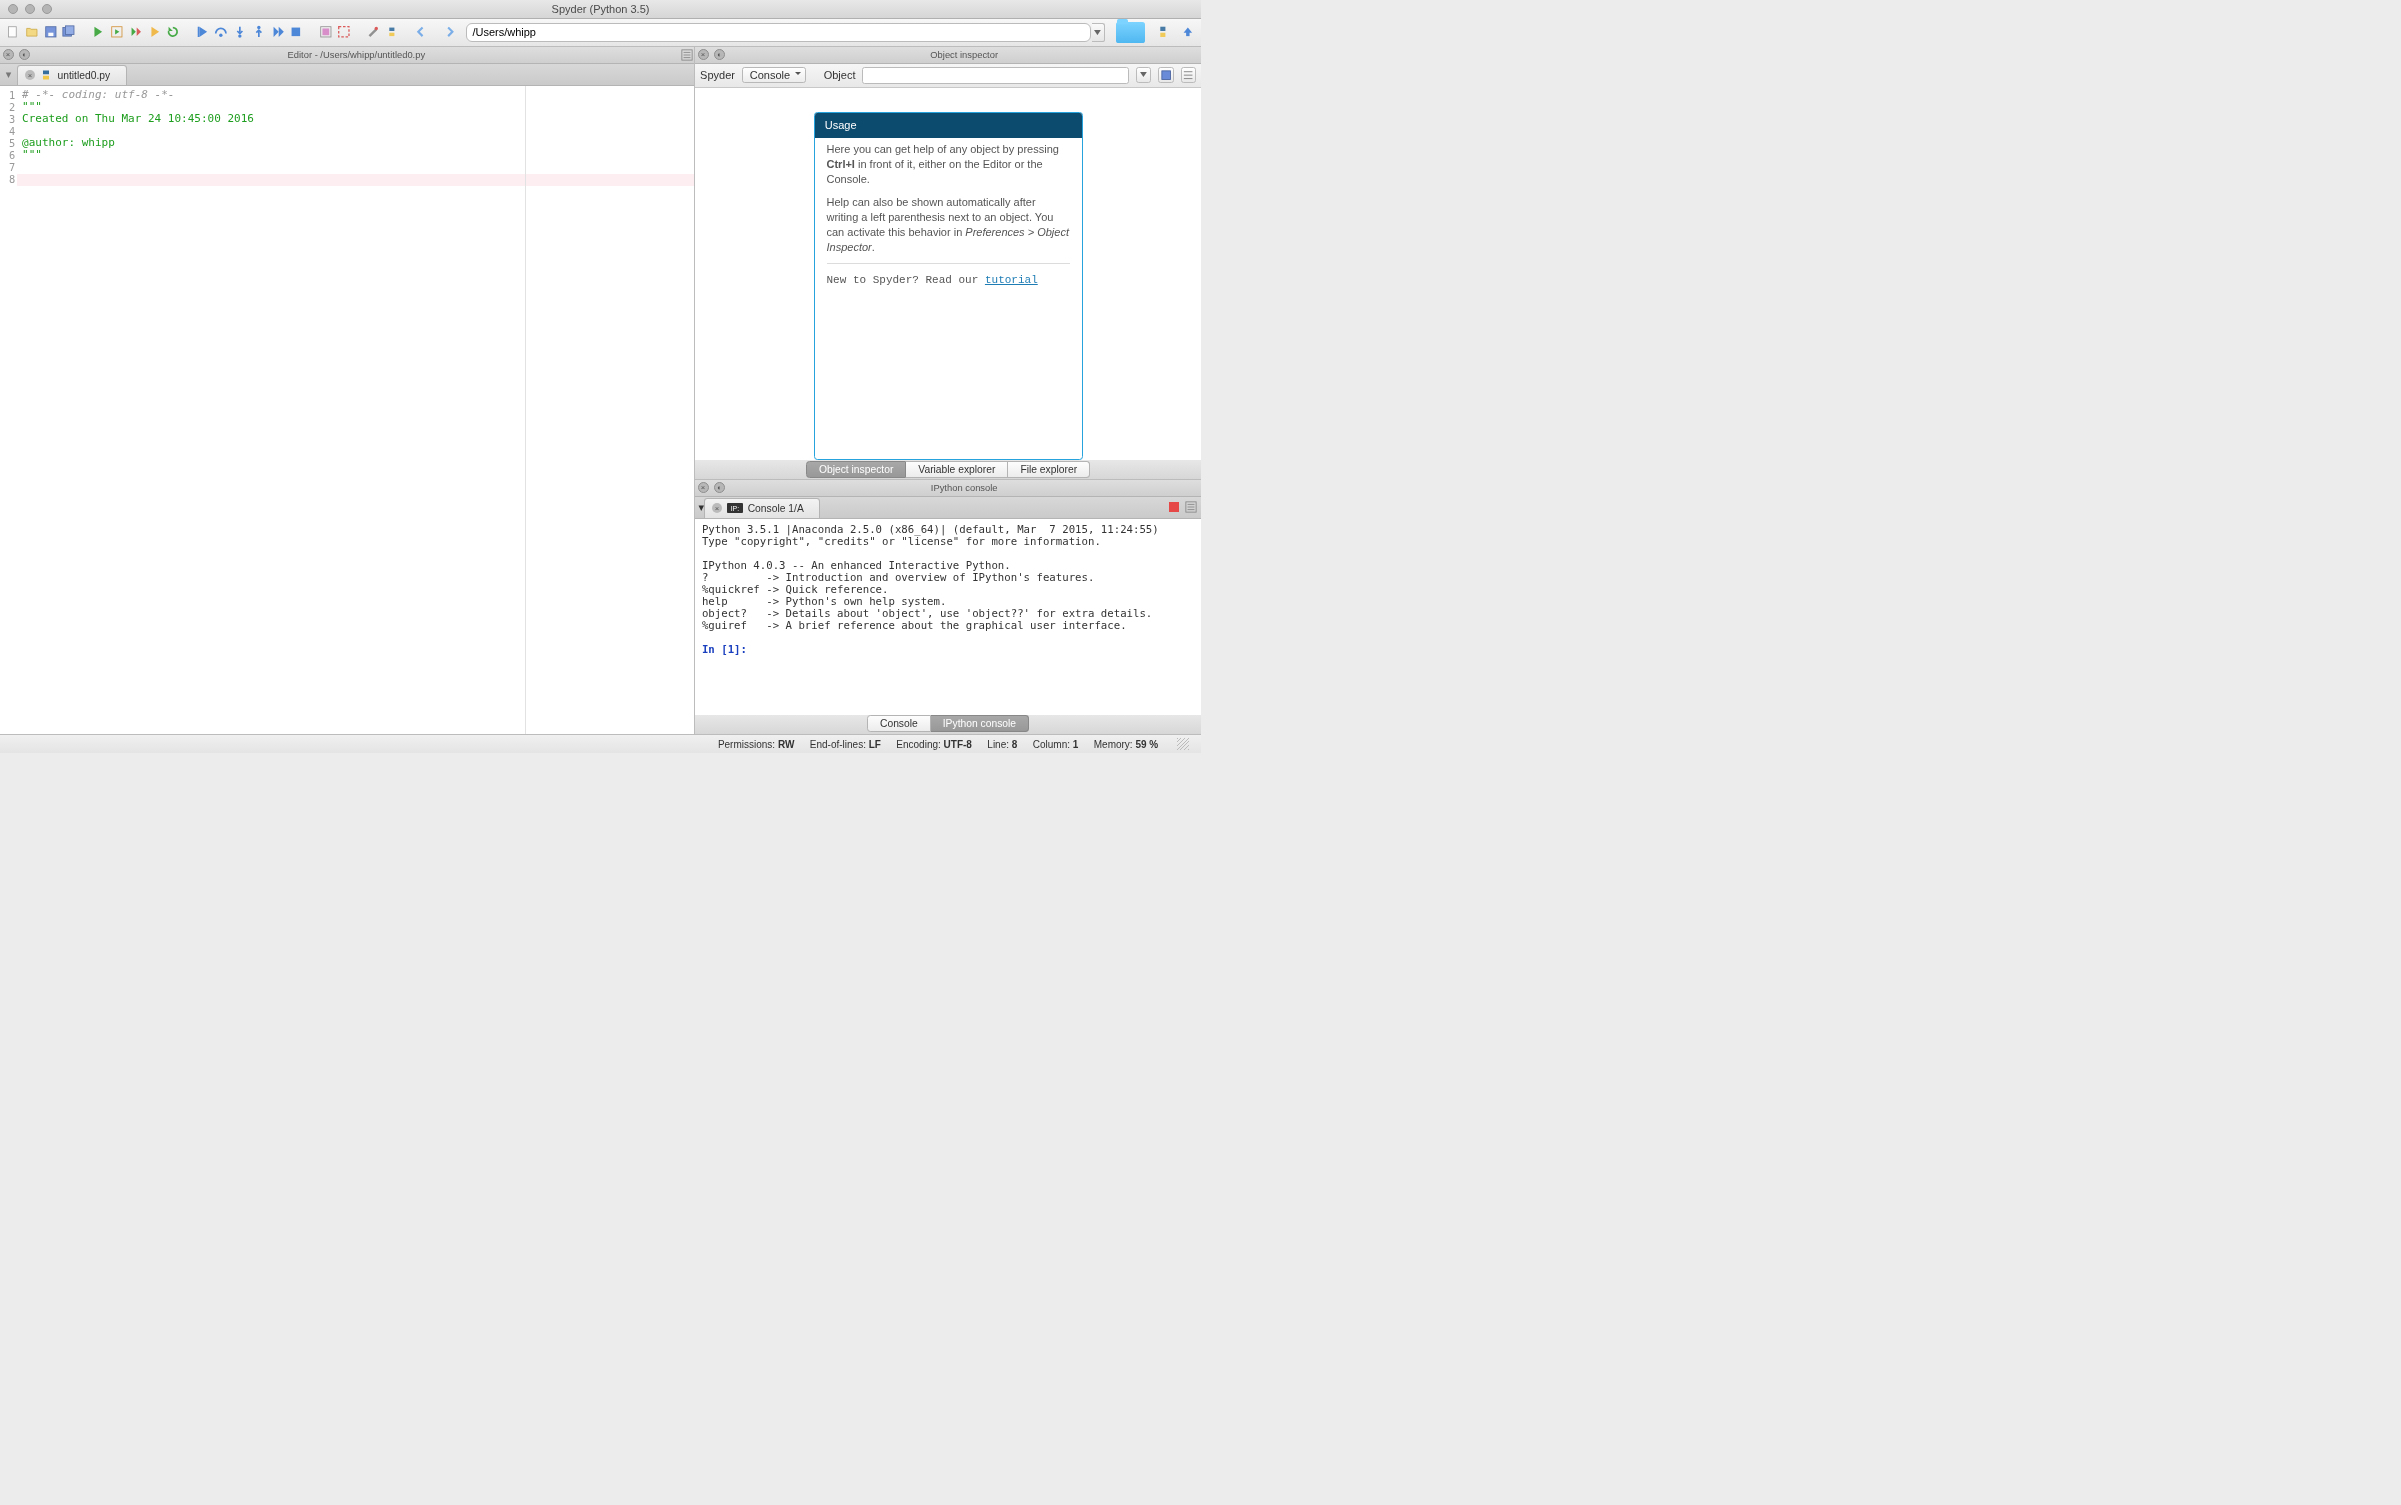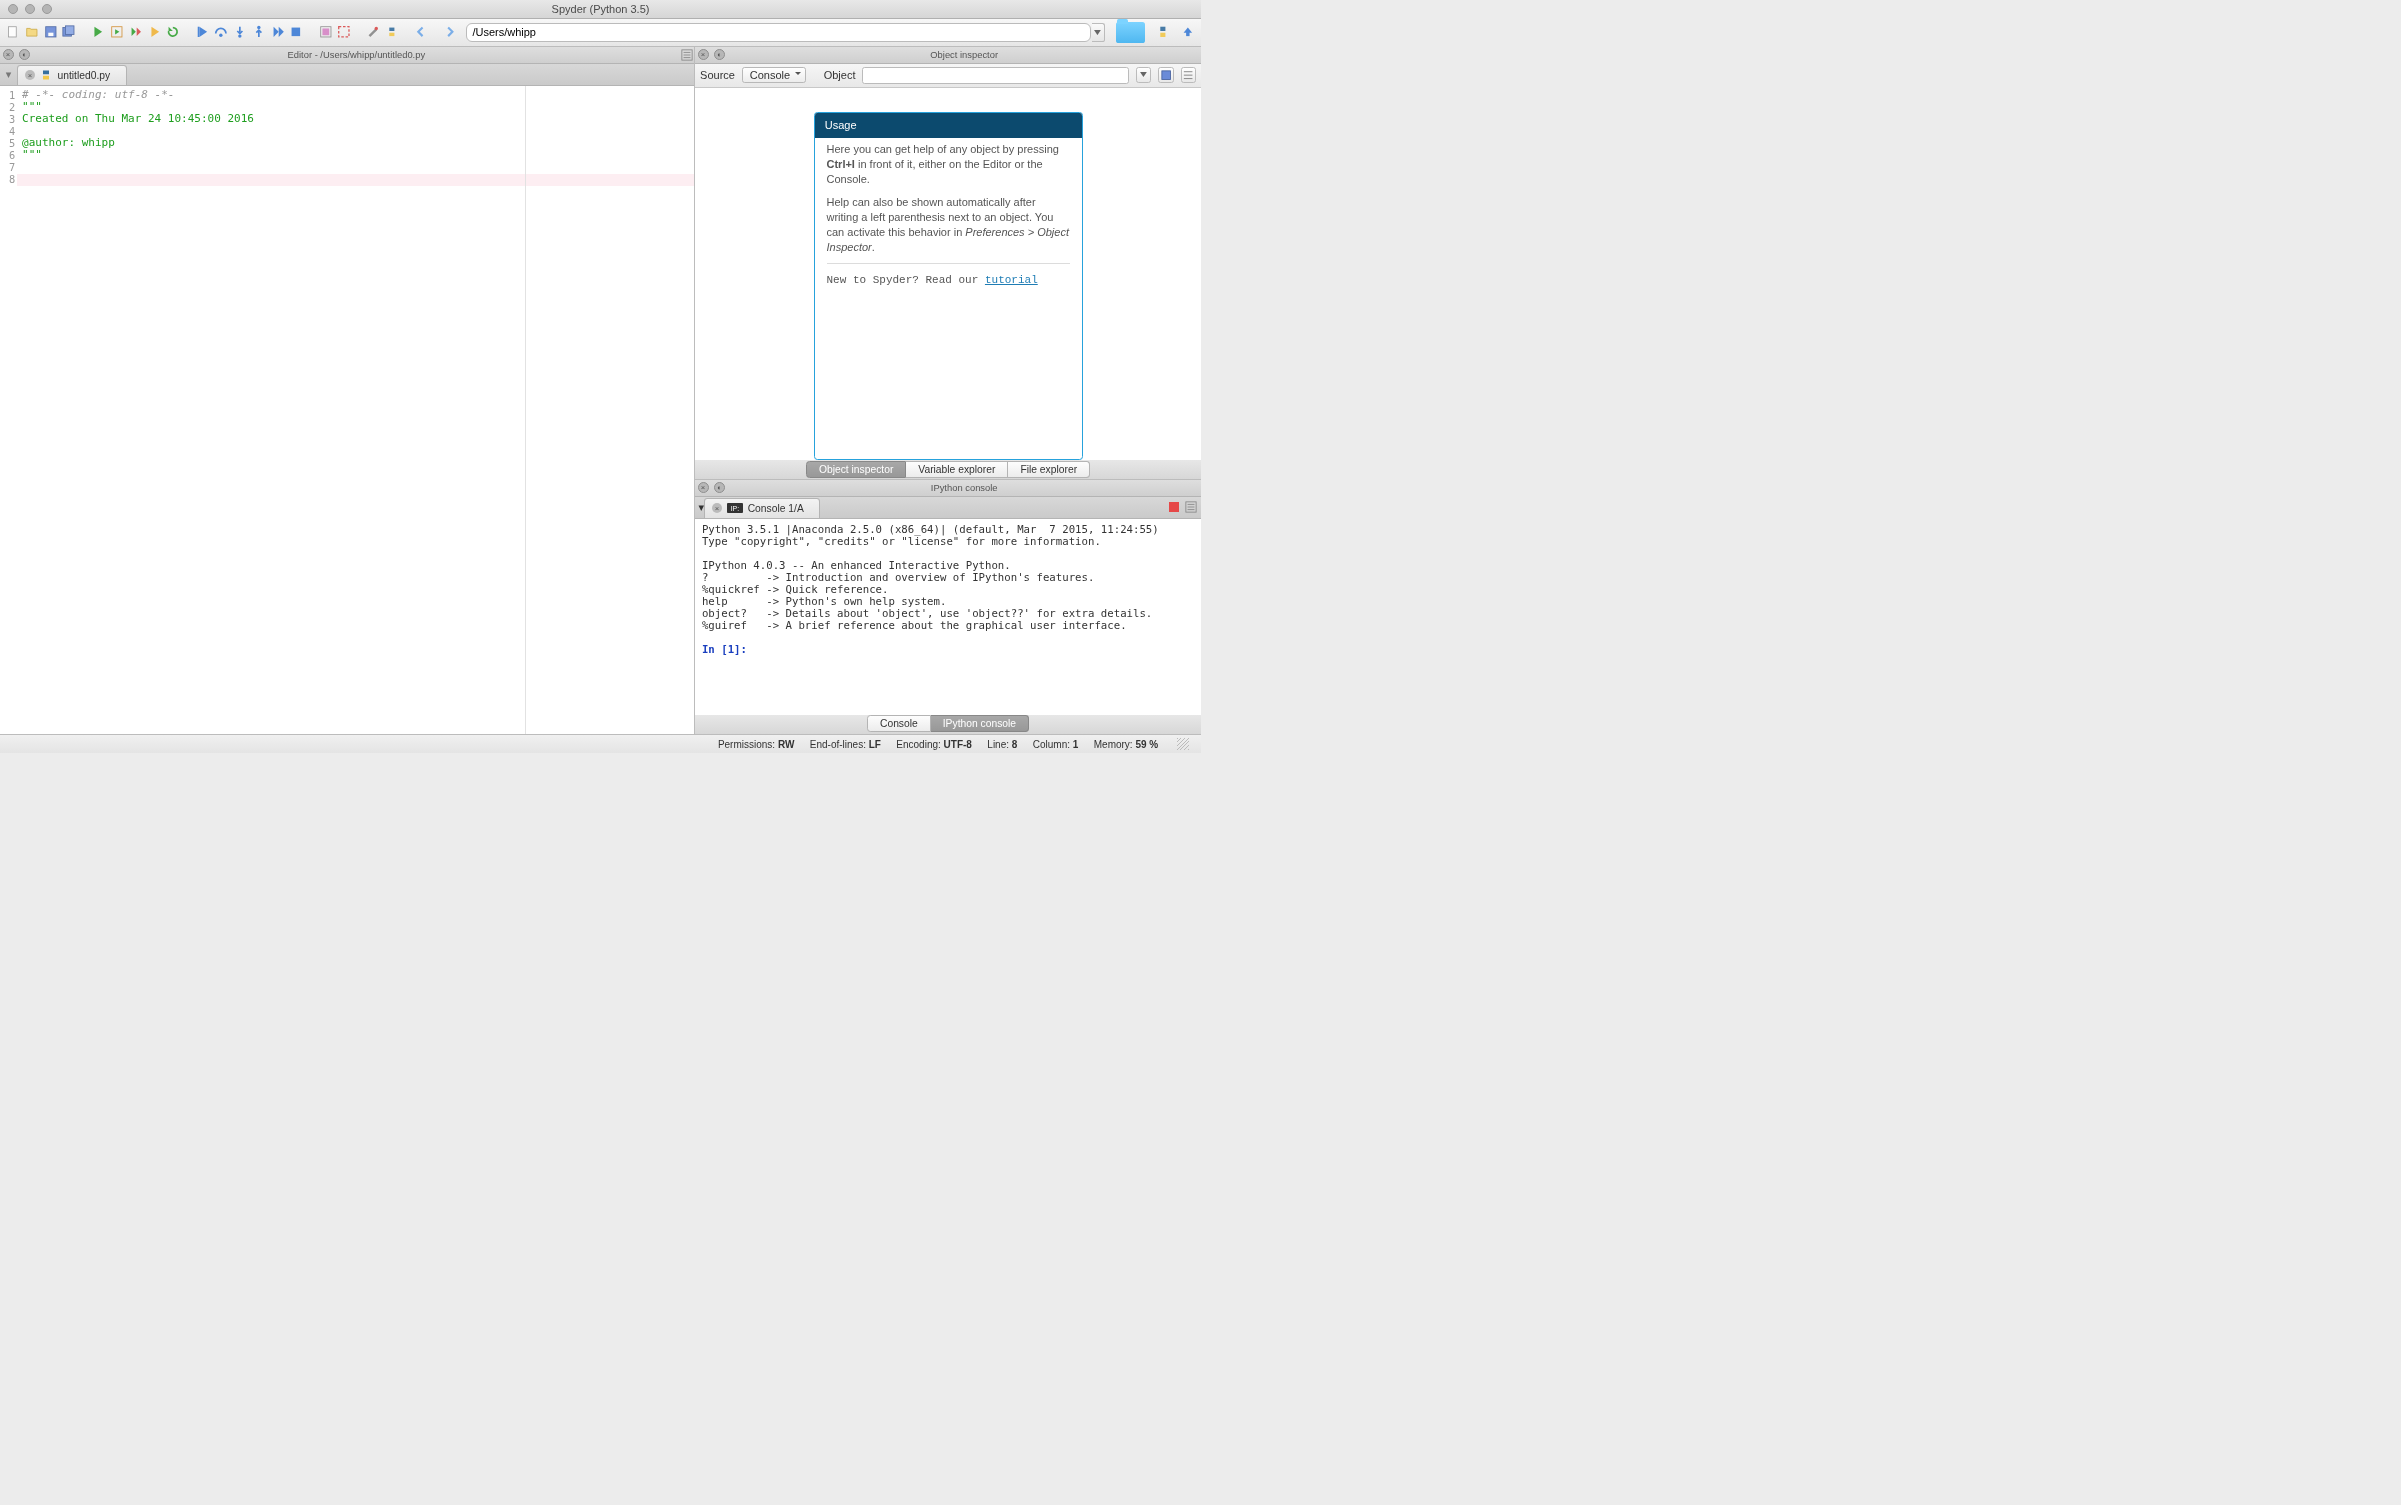--- a/index.html
+++ b/index.html
@@ -339,21 +339,21 @@
 
   <div class="right">
 
     <div class="inspector-wrap">
       <div class="pane-hdr">
         <div class="pane-dot">×</div>
         <div class="pane-dot">◐</div>
         <div class="title">Object inspector</div>
       </div>
       <div class="src-bar">
-        <span>Source</span>
+        <span>Spyder</span>
         <div class="src-select">Console</div>
         <span style="margin-left:10.3px">Object</span>
         <input class="obj-input" style="">
         <div class="mini-btn">
             <svg width="6.9" height="5.1" viewBox="0 0 8 6">
               <path d="M0 0h8L4 6z" fill="#666"></path>
             </svg>
           </div>
         <div class="mini-btn">
             <svg width="10.3" height="10.3" viewBox="0 0 12 12">

